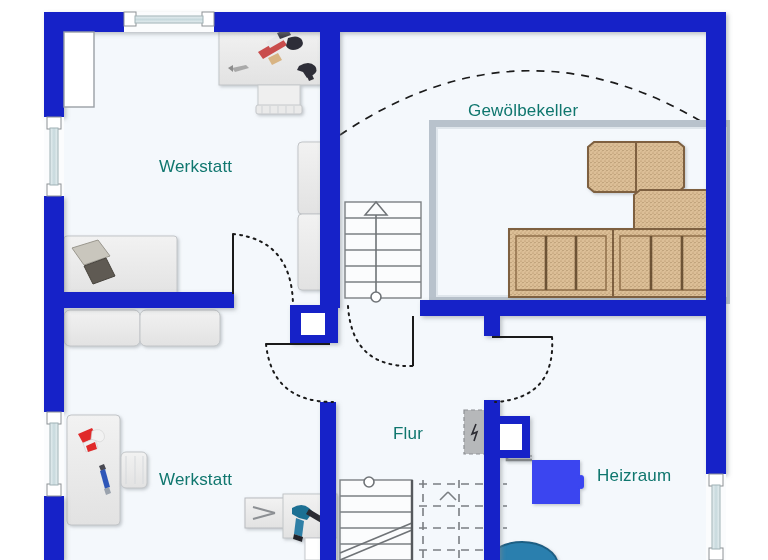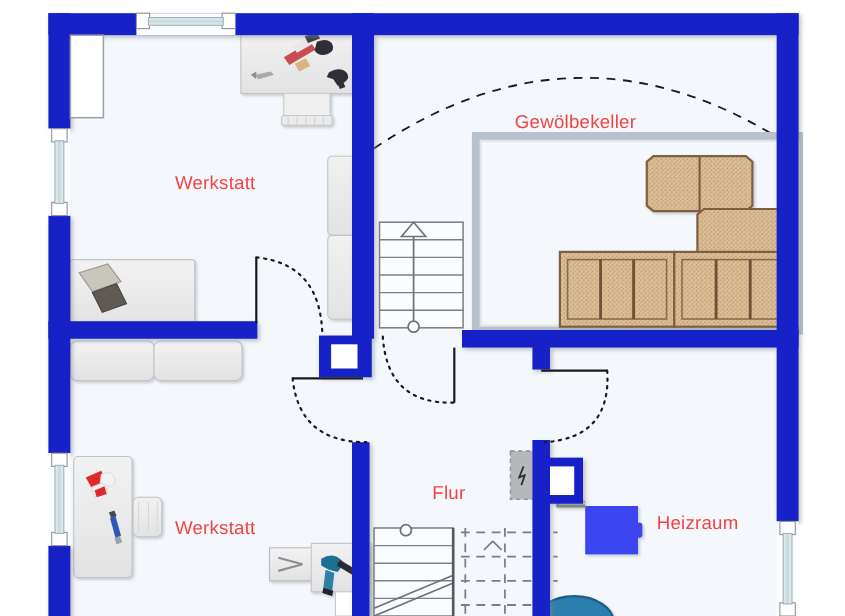--- a/index.html
+++ b/index.html
@@ -2,29 +2,29 @@
 <html><head>
 <meta charset="utf-8">
 <style>
   html,body{margin:0;padding:0;background:#ffffff;}
   body{width:768px;height:560px;overflow:hidden;font-family:"Liberation Sans",sans-serif;}
   #plan{position:relative;width:768px;height:560px;background:#fdfdfe;}
   svg{display:block;}
   .roomlabel{
     position:absolute;
     font-family:"Liberation Sans",sans-serif;
-    color:#ef4444;
+    color:#0f766e;
     white-space:nowrap;
     letter-spacing:.2px;
   }
   .lbl-werkstatt-top{left:159px;top:157px;font-size:17px;}
   .lbl-werkstatt-bottom{left:159px;top:470px;font-size:17px;}
   .lbl-gewoelbe{left:468px;top:101px;font-size:17px;}
   .lbl-pellets{left:518px;top:196px;font-size:17px;}
-  .lbl-flur{left:393px;top:424px;font-size:17px;margin-top:15px;}
+  .lbl-flur{left:393px;top:424px;font-size:17px;}
   .lbl-heizraum{left:597px;top:466px;font-size:17px;}
 </style>
 </head>
 <body>
 
 <div id="plan">
 
   <svg width="768" height="560" viewBox="0 0 768 560">
     <defs>
       <linearGradient id="gFurn" x1="0" y1="0" x2="0" y2="1">

